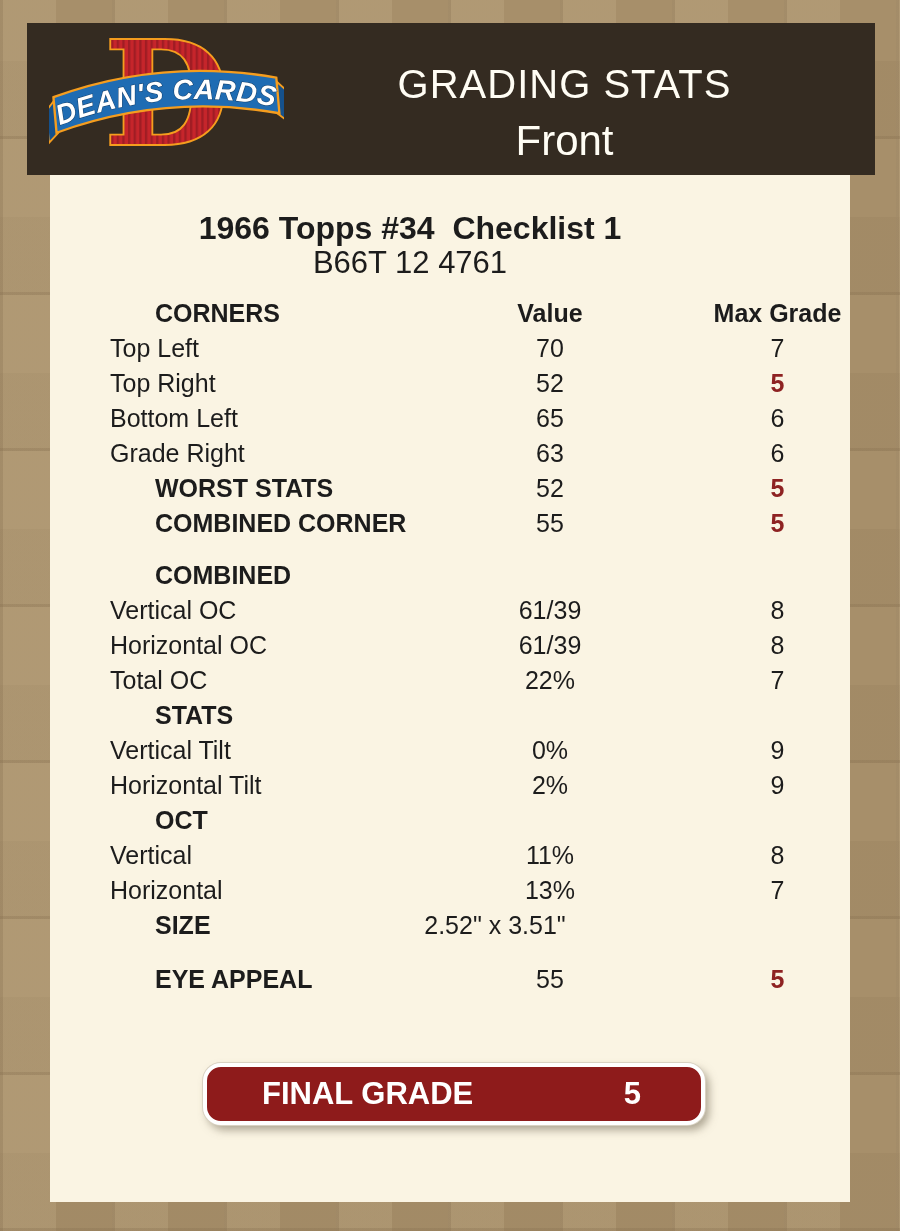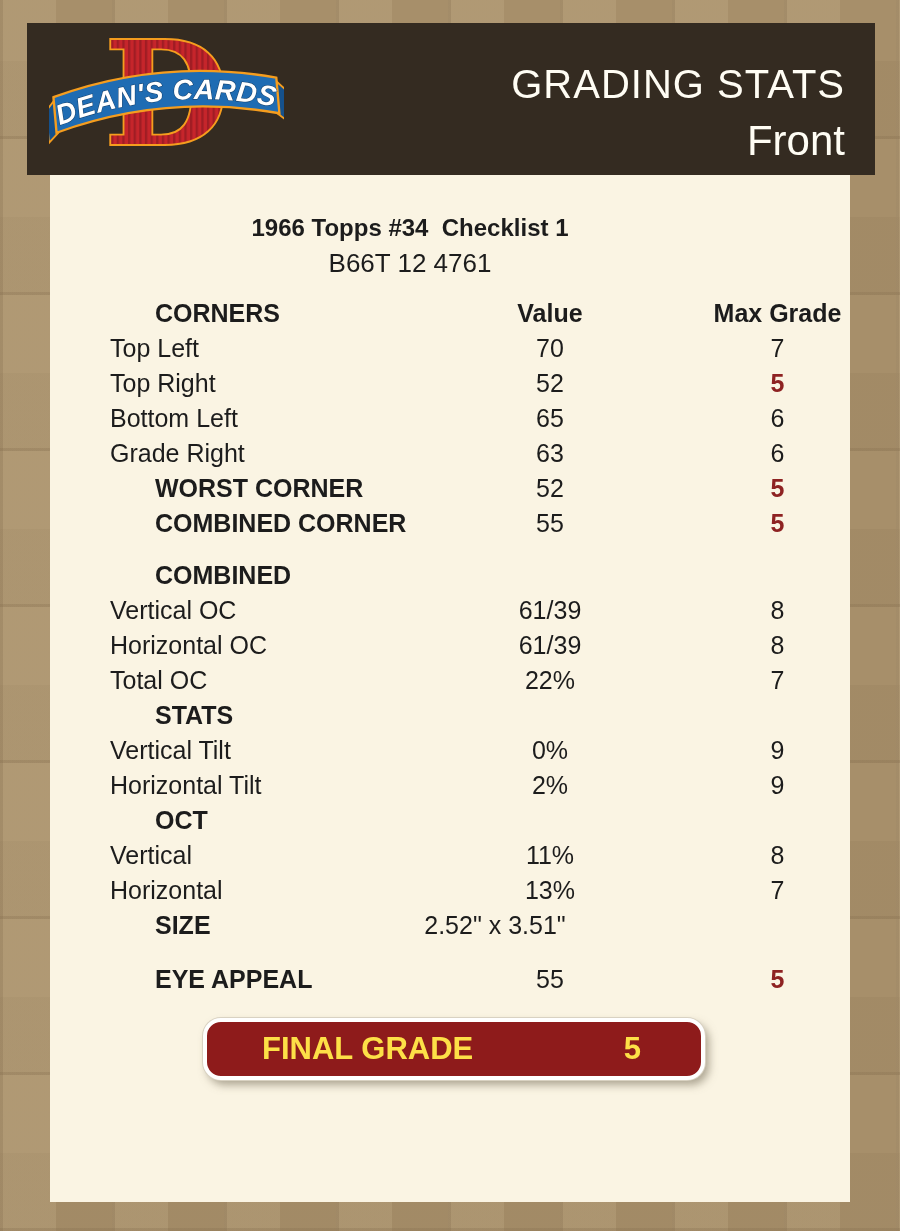--- a/index.html
+++ b/index.html
@@ -11,47 +11,47 @@
       repeating-linear-gradient(90deg, rgba(134,111,79,.30) 0 3px, rgba(0,0,0,0) 3px 112px),
       repeating-linear-gradient(0deg, rgba(134,111,79,.30) 0 3px, rgba(0,0,0,0) 3px 156px),
       repeating-linear-gradient(90deg, rgba(224,205,167,.16) 0 56px, rgba(0,0,0,0) 56px 112px),
       repeating-linear-gradient(0deg, rgba(120,98,66,.10) 0 78px, rgba(0,0,0,0) 78px 156px);
   }
   .bar{
     position:absolute;left:27px;top:23px;width:848px;height:152px;
     background:#342b21;display:flex;align-items:flex-start;
   }
   .logo{margin-left:22px;margin-top:2px;flex:0 0 auto;}
-  .bar-titles{flex:1;text-align:right;color:#fffdf4;padding-top:38px;padding-right:30px;}
+  .bar-titles{flex:1;text-align:center;color:#fffdf4;padding-top:38px;padding-right:30px;}
   .bar-title{font-size:40px;line-height:46px;letter-spacing:1px;white-space:nowrap;}
   .bar-sub{font-size:42px;line-height:40px;margin-top:14px;}
   .panel{
     position:absolute;left:50px;top:175px;width:800px;height:1027px;
     background:#faf4e3;color:#1c1c1c;
   }
   .titleblock{width:720px;text-align:center;padding-top:36px;}
-  .card-title{font-size:24px;font-weight:bold;line-height:34px;white-space:pre;}
-  .card-serial{font-size:26px;line-height:36px;}
+  .card-title{font-size:32px;font-weight:bold;line-height:34px;white-space:pre;}
+  .card-serial{font-size:31px;line-height:36px;}
   .stats{margin-top:15px;}
   .row{display:grid;grid-template-columns:345px 310px 145px;height:35px;line-height:35px;font-size:25px;}
   .row .lbl{padding-left:105px;white-space:nowrap;}
   .row.ind .lbl{padding-left:60px;}
   .row .val,.row .grd{text-align:center;white-space:nowrap;}
   .row.head .lbl,.row.head .val,.row.head .grd{font-weight:bold;}
   .row.sec .lbl{font-weight:bold;}
   .gap1{margin-top:17px;}
   .gap2{margin-top:19px;}
   .grd.red{color:#8e2222;font-weight:bold;}
   .size-val{transform:translateX(-55px);}
   .final-btn{
-    margin-top:21px;margin-left:153px;width:502px;height:62px;box-sizing:border-box;
+    margin-top:66px;margin-left:153px;width:502px;height:62px;box-sizing:border-box;
     background:#8e1b1b;border:4px solid #ffffff;border-radius:18px;
     box-shadow:0 0 0 1px #d9d2c2, 4px 5px 8px rgba(110,100,80,.55);
     display:flex;align-items:center;justify-content:space-between;
-    padding:0 60px 0 55px;color:#fde047;font-weight:bold;font-size:31px;
+    padding:0 60px 0 55px;color:#ffffff;font-weight:bold;font-size:31px;
   }
 </style>
 </head>
 <body>
 
 <div class="bar">
   <div class="logo">
     <svg width="235" height="136" viewBox="0 0 250 144">
       <defs>
         <pattern id="dstripes" patternUnits="userSpaceOnUse" width="6" height="8">
@@ -103,21 +103,21 @@
       <span class="lbl">Bottom Left</span>
       <span class="val">65</span>
       <span class="grd">6</span>
     </div>
     <div class="row ind">
       <span class="lbl">Grade Right</span>
       <span class="val">63</span>
       <span class="grd">6</span>
     </div>
     <div class="row sec">
-      <span class="lbl">WORST CORNER</span>
+      <span class="lbl">WORST STATS</span>
       <span class="val">52</span>
       <span class="grd red">5</span>
     </div>
     <div class="row sec">
       <span class="lbl">COMBINED CORNER</span>
       <span class="val">55</span>
       <span class="grd red">5</span>
     </div>
     <div class="row sec gap1">
       <span class="lbl">COMBINED</span>

